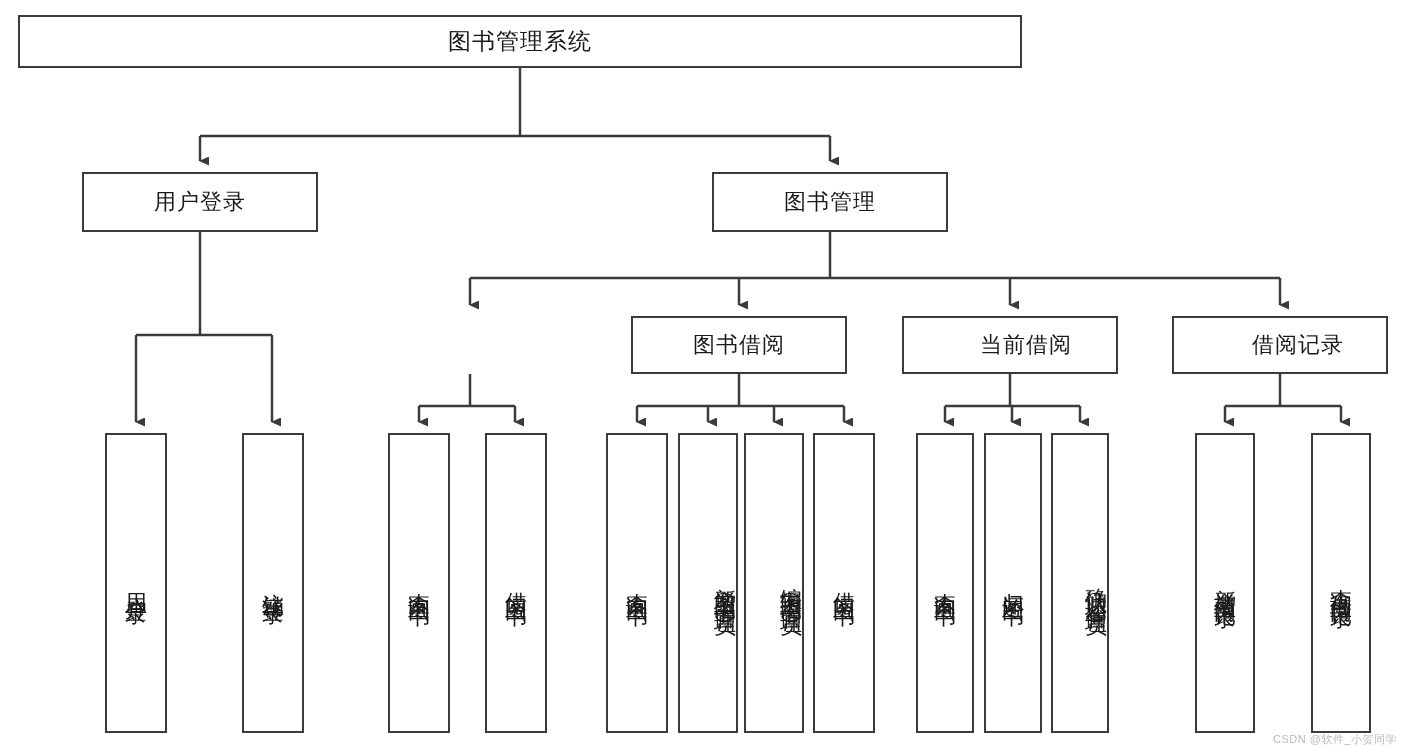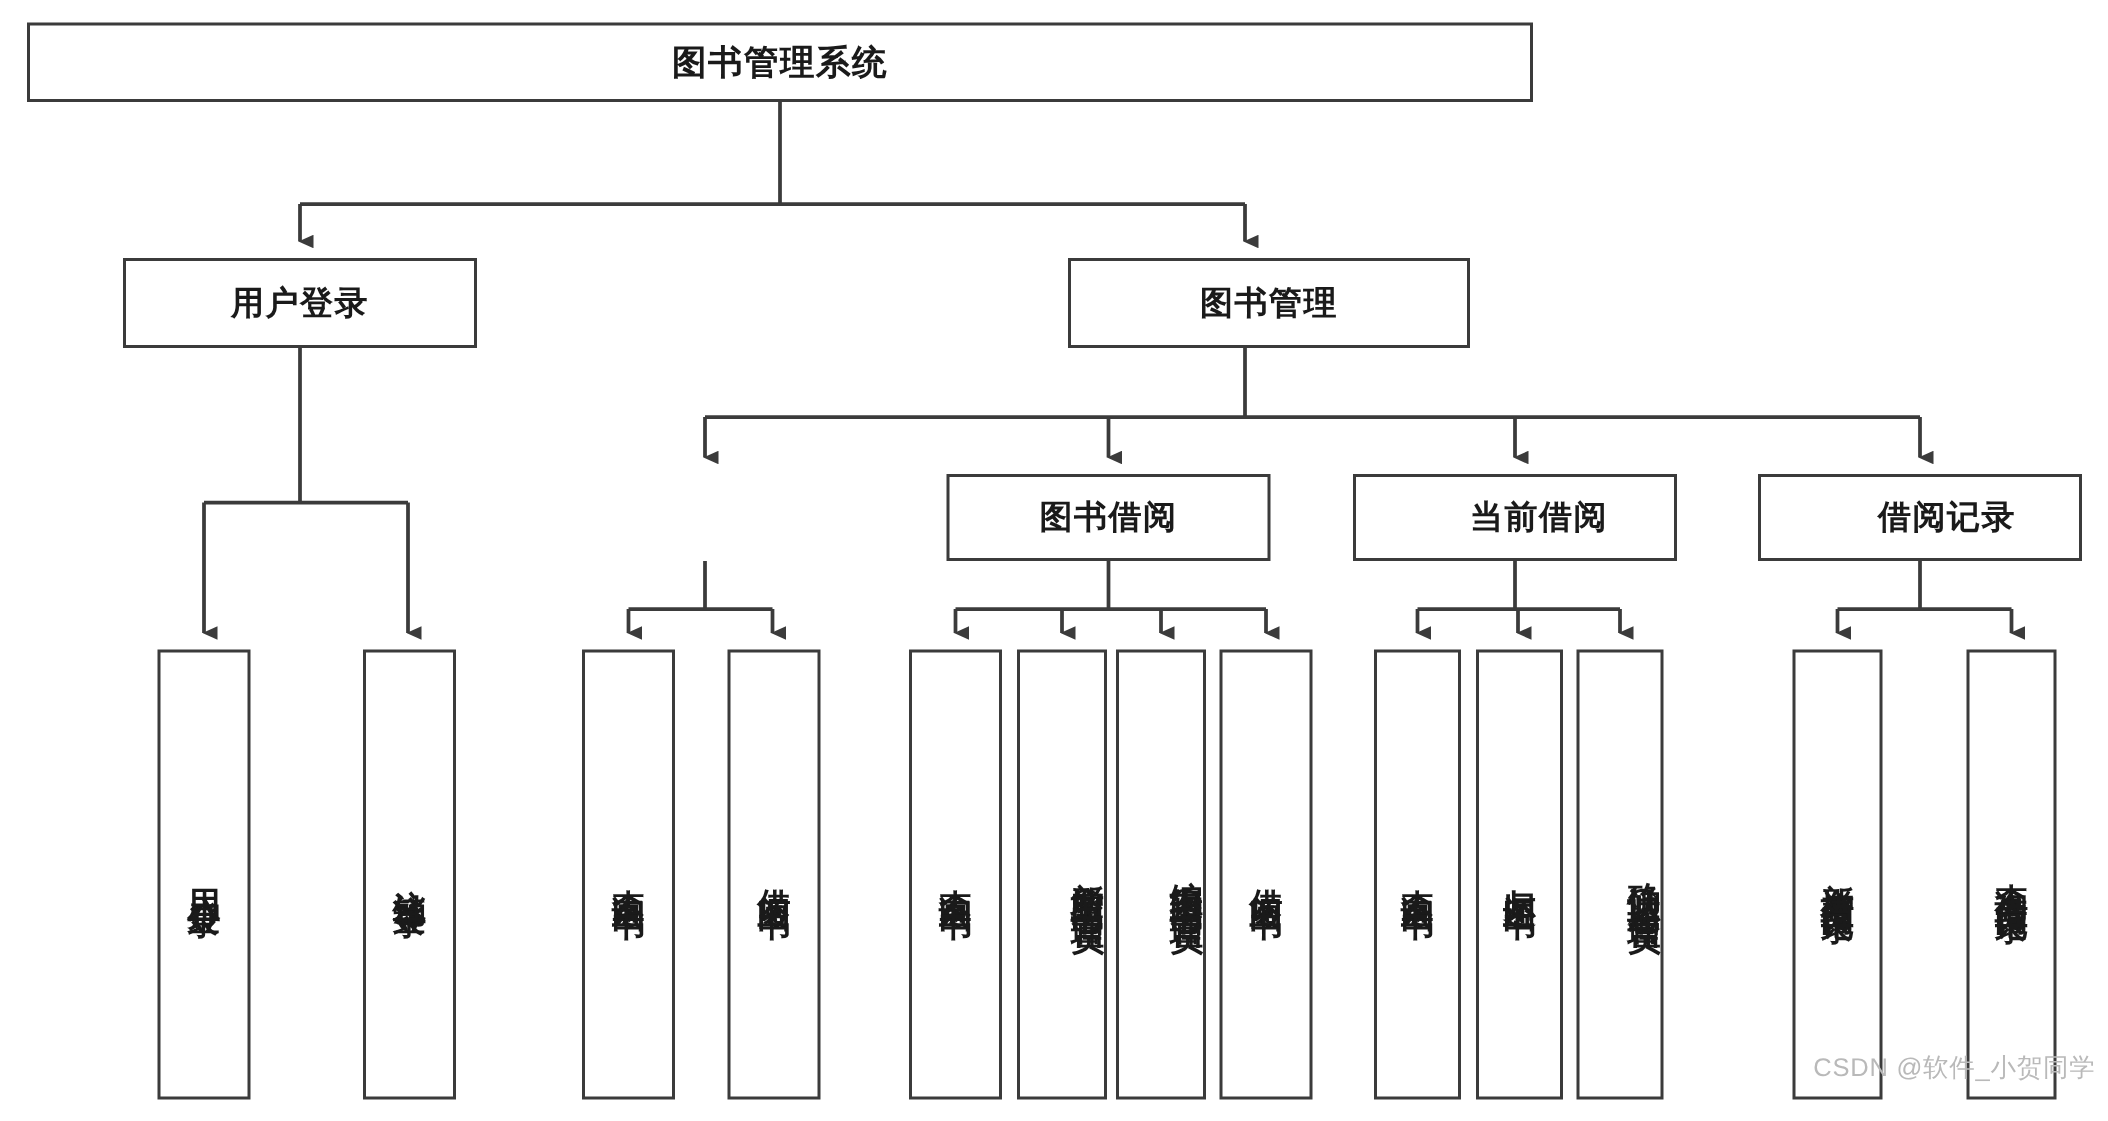--- a/index.html
+++ b/index.html
@@ -19,21 +19,20 @@
   }
   .node {
     position: absolute;
     box-sizing: border-box;
     border: 2.5px solid #3b3b3b;
     background: #ffffff;
     display: flex;
     align-items: center;
     justify-content: center;
     color: #1a1a1a;
-    font-weight: bold;
   }
   .node-h {
     font-size: 22px;
     letter-spacing: 1px;
   }
   .node-root {
     font-size: 23px;
     letter-spacing: 1px;
   }
   .node-v {
@@ -53,22 +52,22 @@
     position: absolute;
     left: 0;
     top: 0;
     width: 1405px;
     height: 747px;
     pointer-events: none;
   }
   .watermark {
     position: absolute;
     right: 8px;
-    bottom: 24px;
-    font-size: 17px;
+    bottom: 0;
+    font-size: 11px;
     color: #b9b9b9;
     letter-spacing: 0.5px;
     white-space: nowrap;
   }
 </style>
 </head>
 <body>
 
 <div id="canvas">
 
@@ -119,21 +118,21 @@
       <path d="M1225,406 L1341,406"></path>
       <path d="M1225,406 L1225,422" marker-end="url(#arrow)"></path>
       <path d="M1341,406 L1341,422" marker-end="url(#arrow)"></path>
     </g>
   </svg>
 
   <div class="node node-root" style="left:18px; top:15px; width:1004px; height:53px;">图书管理系统</div>
 
   <div class="node node-h" style="left:82px; top:172px; width:236px; height:60px;">用户登录</div>
 
-  <div class="node node-h" style="left:712px; top:172px; width:268px; height:60px;">图书管理</div>
+  <div class="node node-h" style="left:712px; top:172px; width:236px; height:60px;">图书管理</div>
 
 
   <div class="node node-h" style="left:631px; top:316px; width:216px; height:58px;">图书借阅</div>
 
   <div class="node node-h" style="left:902px; top:316px; width:216px; height:58px;padding-left:32px;">当前借阅</div>
 
   <div class="node node-h" style="left:1172px; top:316px; width:216px; height:58px;padding-left:36px;">借阅记录</div>
 
   <div class="node node-v center-v" style="left:105px; top:433px; width:62px; height:300px;">用户登录</div>
 

